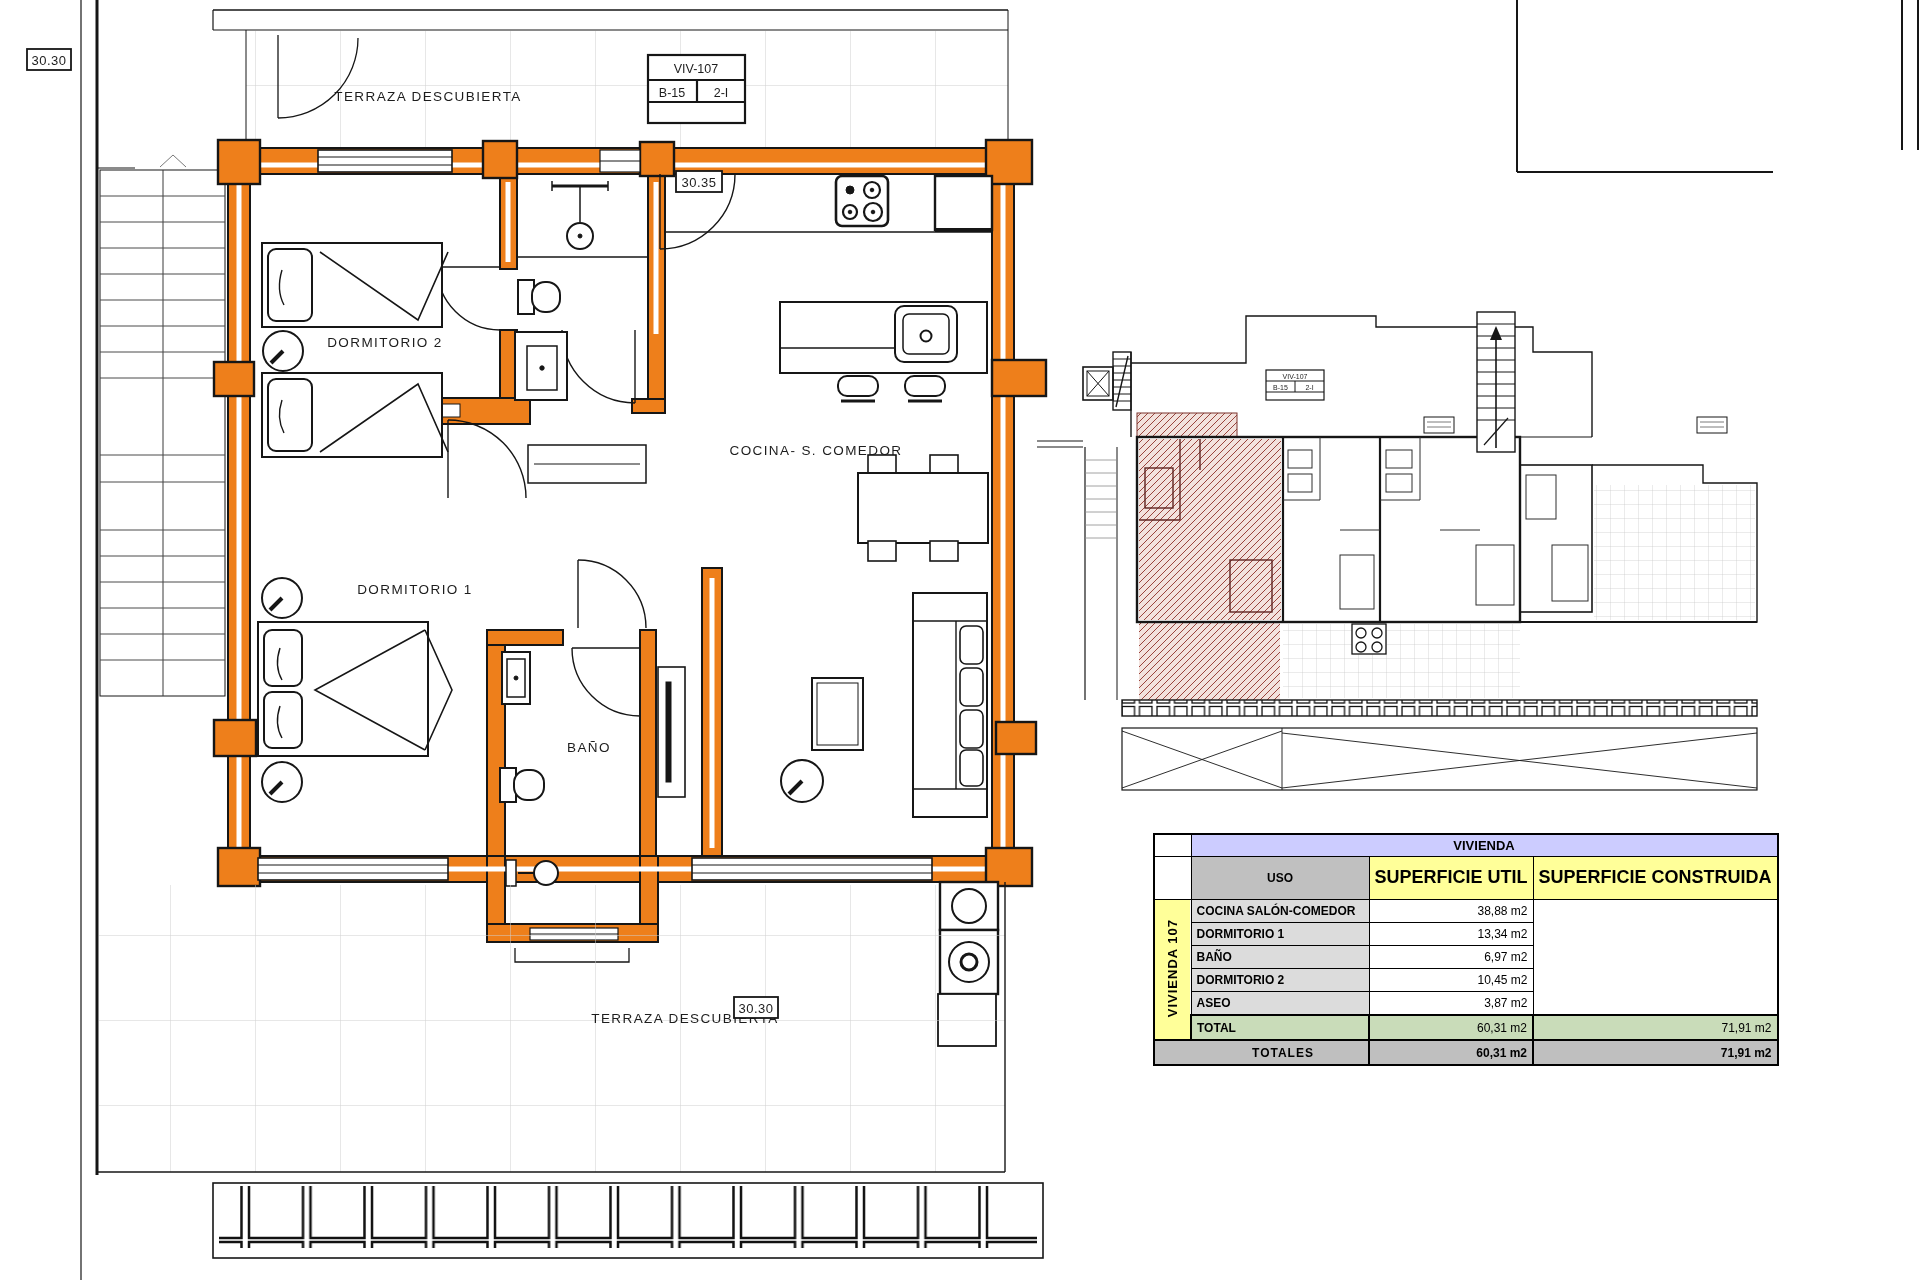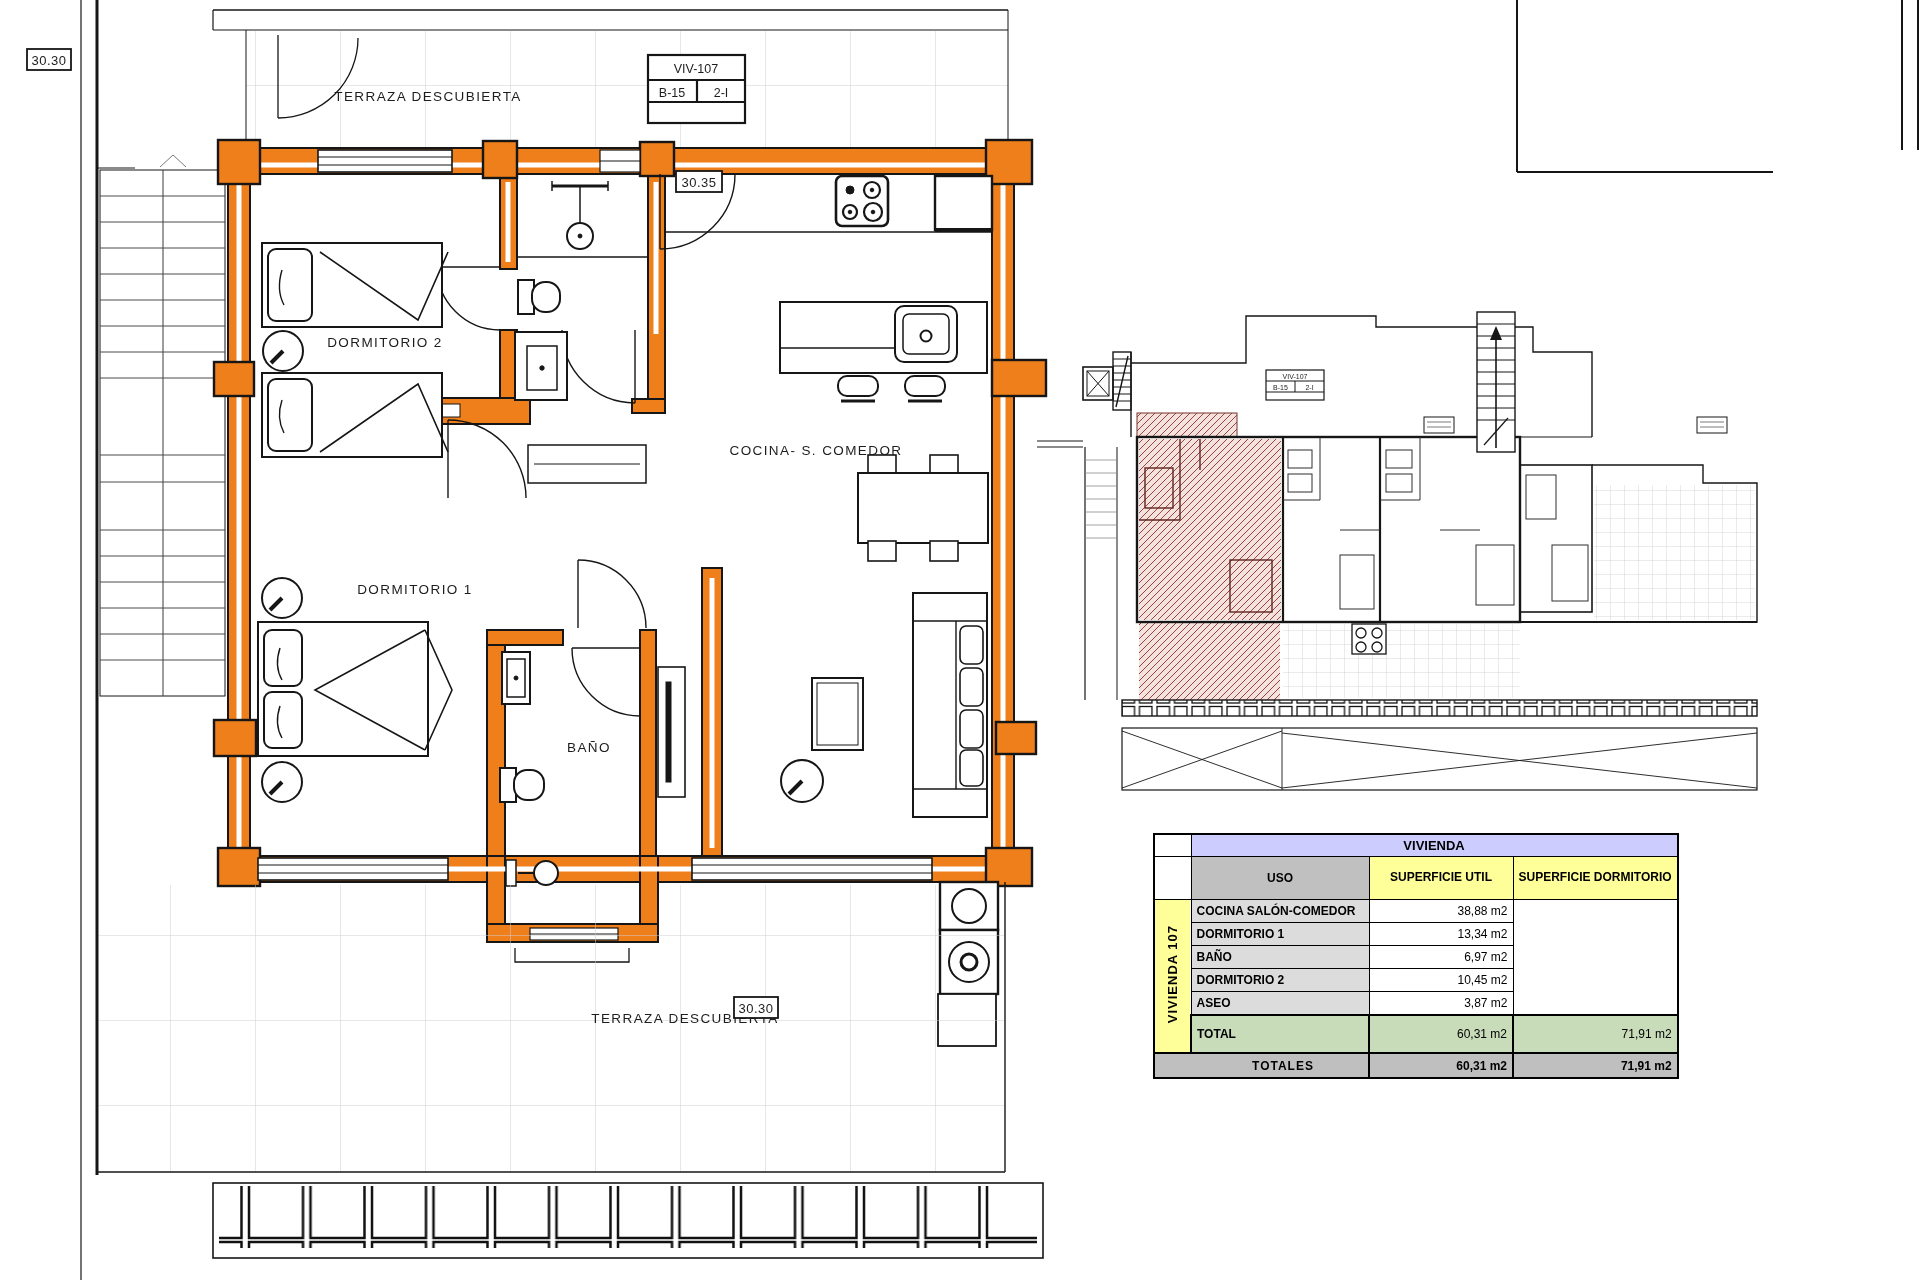--- a/index.html
+++ b/index.html
@@ -13,21 +13,21 @@
   
   .area-table-wrap{position:absolute;left:1153px;top:833px;}
   table.tb{border-collapse:collapse;table-layout:fixed;font-size:12px;color:#000;}
   table.tb td{border:1px solid #000;padding:0 5px;overflow:hidden;white-space:nowrap;
               font-family:"Liberation Sans",sans-serif;}
   td.ghost{border:1px solid #c9c9c9;background:#fff;}
   td.title-cell{background:#ccccff;text-align:center;font-weight:bold;font-size:13px;
                 border:2px solid #000;}
   td.h-uso{background:#c0c0c0;text-align:center;font-weight:bold;border:2px solid #000;}
   td.h-yellow{background:#ffff99;text-align:center;font-weight:bold;border:2px solid #000;
-              white-space:normal;line-height:1.25;font-size:12px;}
+              white-space:normal;line-height:1.25;font-size:18px;}
   td.side-cell{background:#ffff99;border:2px solid #000;text-align:center;vertical-align:middle;padding:0;}
   td.side-cell span{writing-mode:vertical-rl;transform:rotate(180deg);font-weight:bold;
                     font-size:13px;letter-spacing:1px;display:inline-block;}
   td.uso-cell{background:#dcdcdc;font-weight:bold;border-left:2px solid #000;margin-left:37px;}
   td.val-cell{background:#fff;text-align:right;border-left:2px solid #000;}
   td.cons-cell{background:#fff;border-left:2px solid #000;border-right:2px solid #000;}
   tr.total-row td{background:#c9dcb9;border-top:2px solid #000;border-bottom:2px solid #000;}
   tr.total-row td.lbl{font-weight:bold;}
   tr.total-row td.val{text-align:right;}
   tr.totales-row td{background:#bfbfbf;border:2px solid #000;padding-left:48px;}
@@ -522,21 +522,21 @@
         </colgroup>
     <tbody>
           <tr style="height:22px">
       <td class="ghost"></td>
       <td class="title-cell" colspan="3">VIVIENDA</td>
     </tr>
     <tr style="height:43px">
       <td class="ghost"></td>
       <td class="h-uso">USO</td>
       <td class="h-yellow">SUPERFICIE UTIL</td>
-      <td class="h-yellow">SUPERFICIE DORMITORIO</td>
+      <td class="h-yellow">SUPERFICIE CONSTRUIDA</td>
     </tr>
     <tr style="height:23px">
       <td class="side-cell" rowspan="6"><span>VIVIENDA 107</span></td>
       <td class="uso-cell">COCINA SALÓN-COMEDOR</td>
       <td class="val-cell">38,88 m2</td>
       <td class="cons-cell" rowspan="5"></td>
     </tr>
     <tr style="height:23px">
       <td class="uso-cell">DORMITORIO 1</td>
       <td class="val-cell">13,34 m2</td>
@@ -546,21 +546,21 @@
       <td class="val-cell">6,97 m2</td>
     </tr>
     <tr style="height:23px">
       <td class="uso-cell">DORMITORIO 2</td>
       <td class="val-cell">10,45 m2</td>
     </tr>
     <tr style="height:24px">
       <td class="uso-cell">ASEO</td>
       <td class="val-cell">3,87 m2</td>
     </tr>
-    <tr class="total-row" style="height:38px">
+    <tr class="total-row" style="height:25px">
       <td class="lbl" style="border-left:2px solid #000">TOTAL</td>
       <td class="val" style="border-left:2px solid #000">60,31 m2</td>
       <td class="val" style="border-left:2px solid #000;border-right:2px solid #000">71,91 m2</td>
     </tr>
     <tr class="totales-row" style="height:25px">
       <td class="lbl" colspan="2">TOTALES</td>
       <td class="val">60,31 m2</td>
       <td class="val">71,91 m2</td>
     </tr>
   </tbody>

